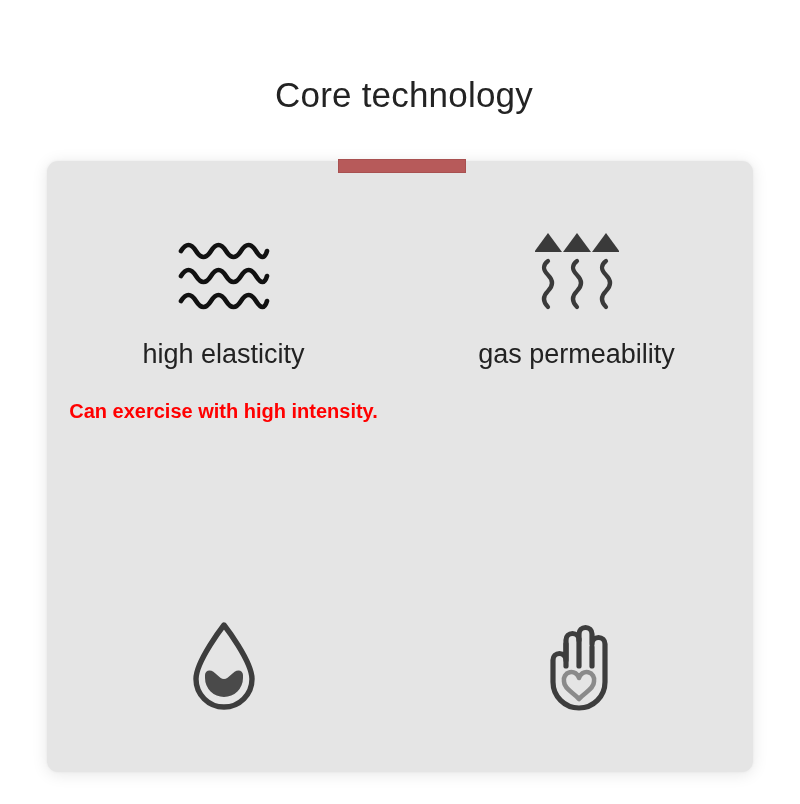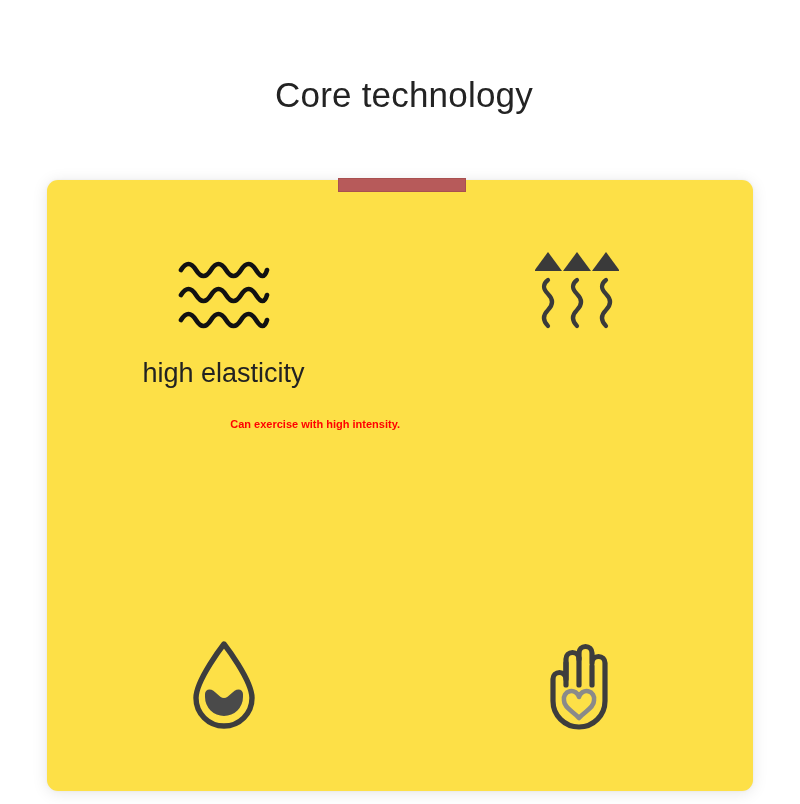--- a/index.html
+++ b/index.html
@@ -27,24 +27,24 @@
     letter-spacing: 0.2px;
     color: #232323;
     line-height: 1.2;
     margin-top: 26px;
   }
 
   
   .card {
     position: absolute;
     left: 47px;
-    top: 180px;
+    top: 161px;
     width: 706px;
     height: 611px;
-    background: #fde047;
+    background: #e5e5e5;
     border-radius: 11px;
     box-shadow: 0 2px 16px rgba(0,0,0,0.10), 0 0 3px rgba(0,0,0,0.05);
   }
 
   
   .accent-bar {
     position: absolute;
     left: 291px;
     top: -2px;
     width: 128px;
@@ -96,22 +96,22 @@
     color: #222222;
     line-height: 1.2;
   }
   .cell.c0 .feat-title,
   .cell.c1 .feat-title { top: 177px; }
 
   .feat-sub {
     position: absolute;
     left: 0;
     width: 353px;
-    text-align: right;
-    font-size: 11px;
+    text-align: center;
+    font-size: 20px;
     font-weight: 600;
     color: #ff0000;
     line-height: 1.2;
   }
   .cell.c0 .feat-sub,
   .cell.c1 .feat-sub { top: 238px; }
 
   svg { display: block; }
 </style>
 </head>
@@ -147,20 +147,21 @@
             <path d="M42 76 q-8 -8 0 -16 t0 -16 t0 -14"></path>
             <path d="M71 76 q-8 -8 0 -16 t0 -16 t0 -14"></path>
           </g>
           <g fill="#3a3a3a">
             <path d="M13 2 L27 21 L-1 21 Z"></path>
             <path d="M42 2 L56 21 L28 21 Z"></path>
             <path d="M71 2 L85 21 L57 21 Z"></path>
           </g>
         </svg>
       </div>
+      <div class="feat-title">gas permeability</div>
     </div>
 
     <div class="cell c2">
       <div class="icon-wrap">
         <svg width="70" height="96" viewBox="0 0 70 96" aria-hidden="true">
           <path d="M35 5 C35 5 63 41 63 59 A28 28 0 0 1 7 59 C7 41 35 5 35 5 Z" fill="none" stroke="#3d3d3d" stroke-width="5.4" stroke-linejoin="round"></path>
           <path d="M16 55 C16 52.5 18 50.5 20.5 50.5 C26 50.5 30 59 35 59 C40 59 44 50.5 49.5 50.5
                    C52 50.5 54 52.5 54 55 L54 58 A19 19 0 0 1 16 58 Z" fill="#4a4a4a"></path>
         </svg>
       </div>

